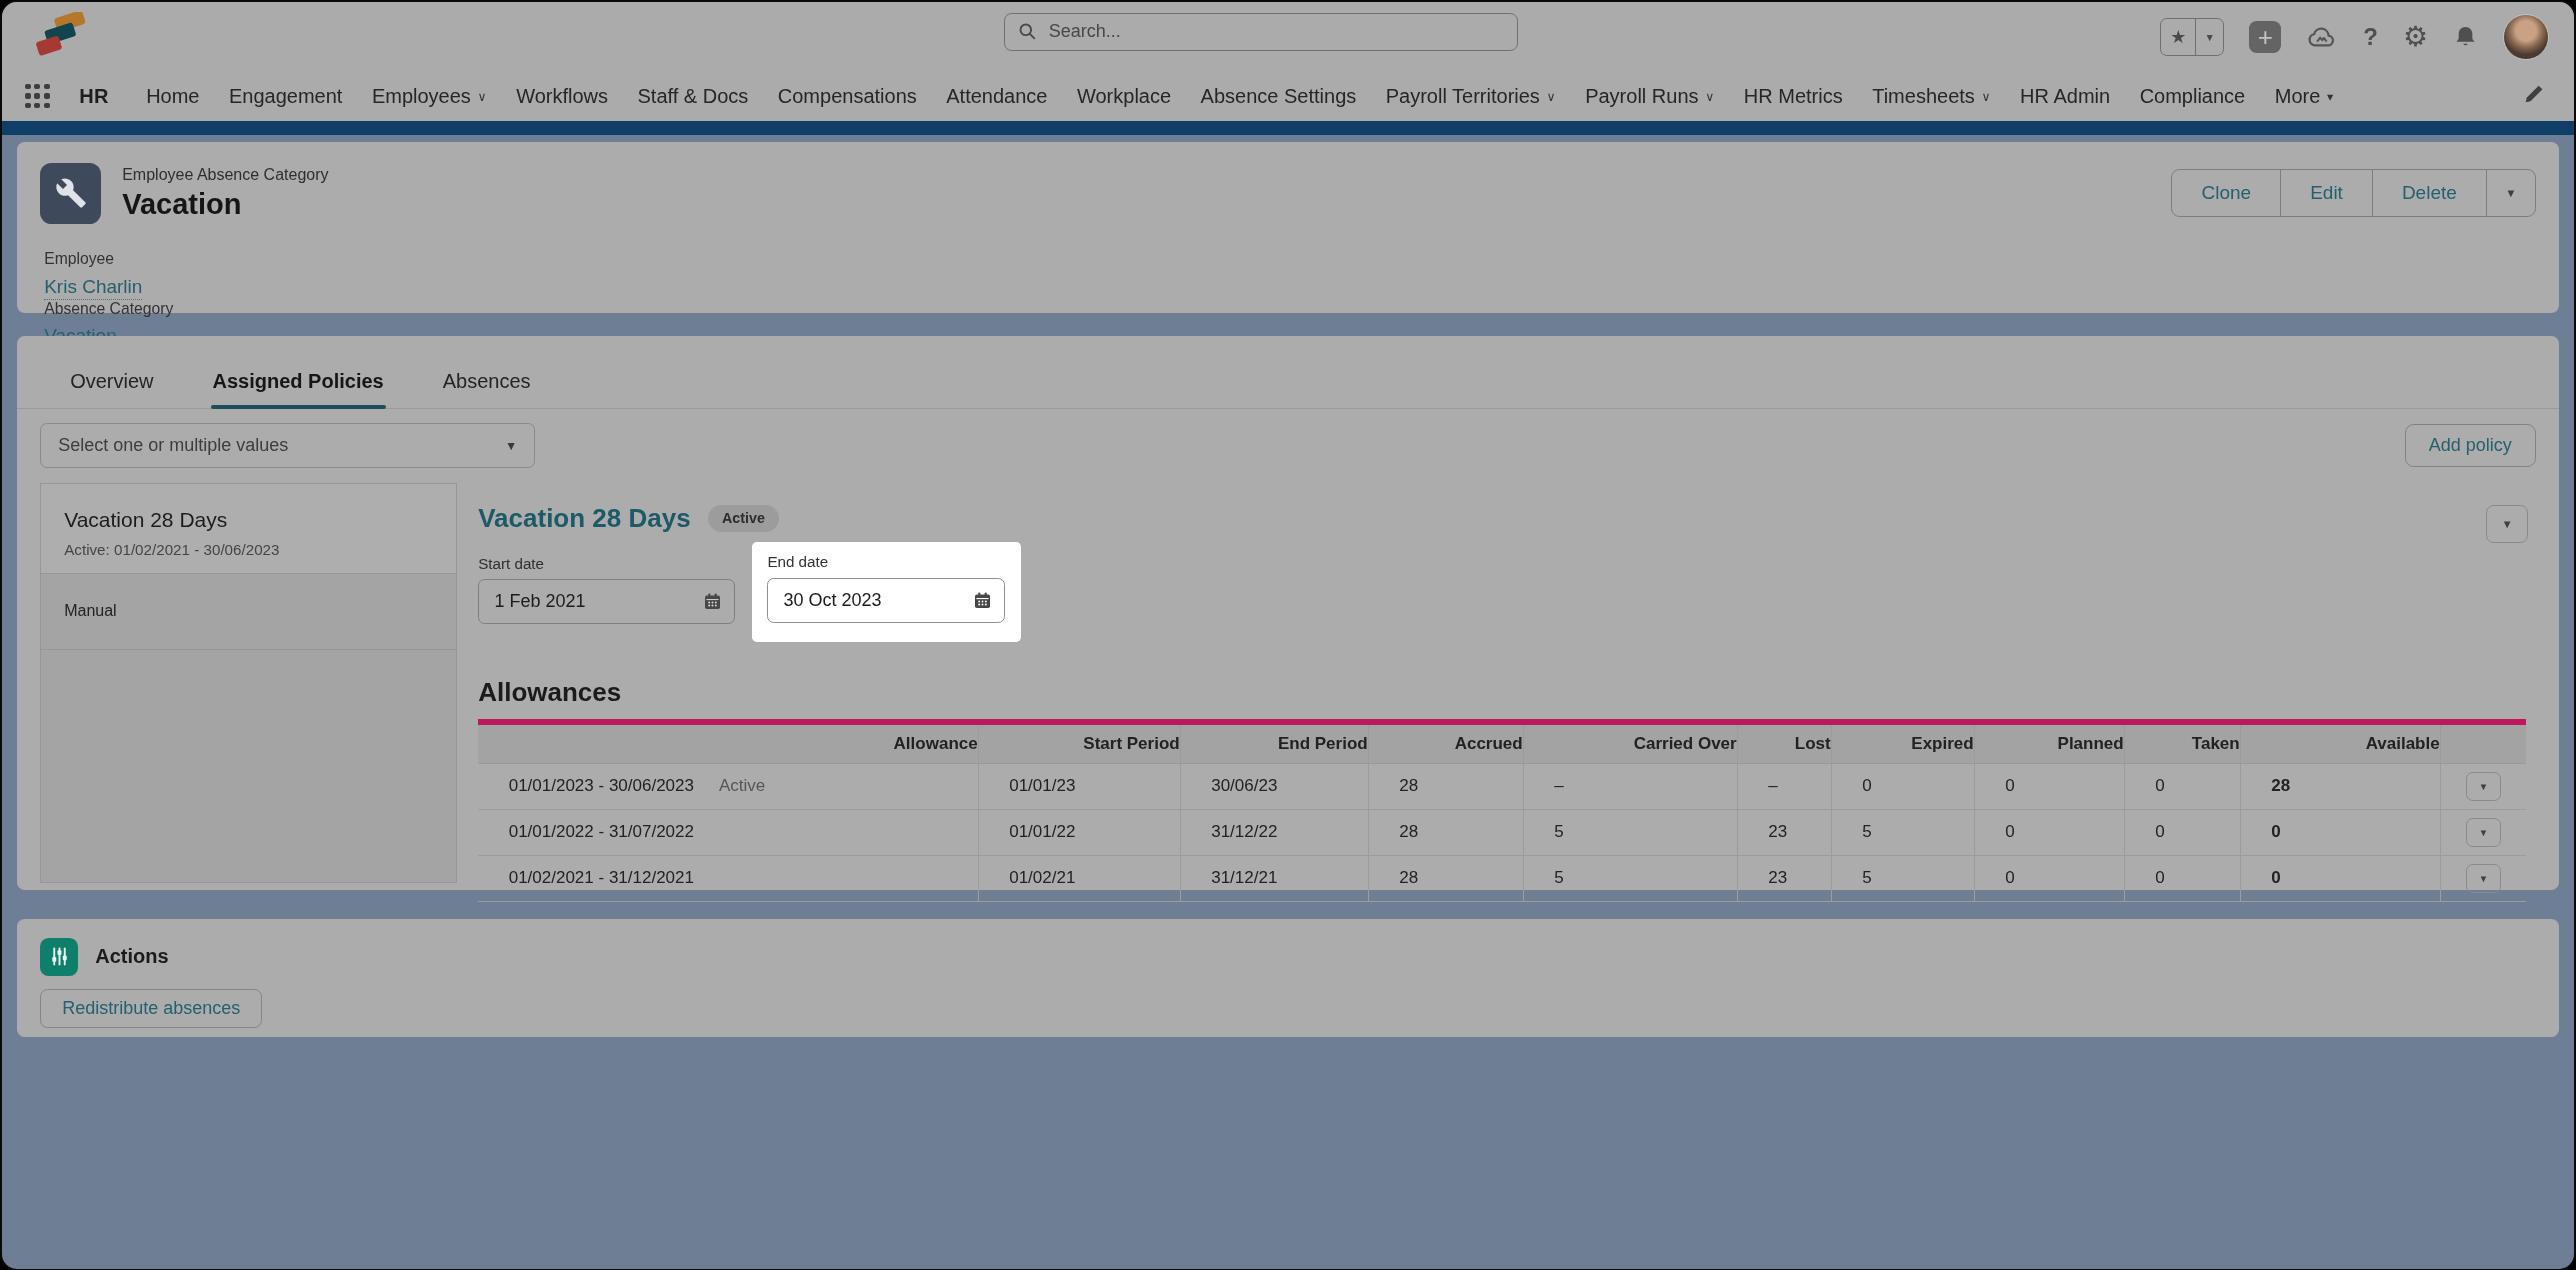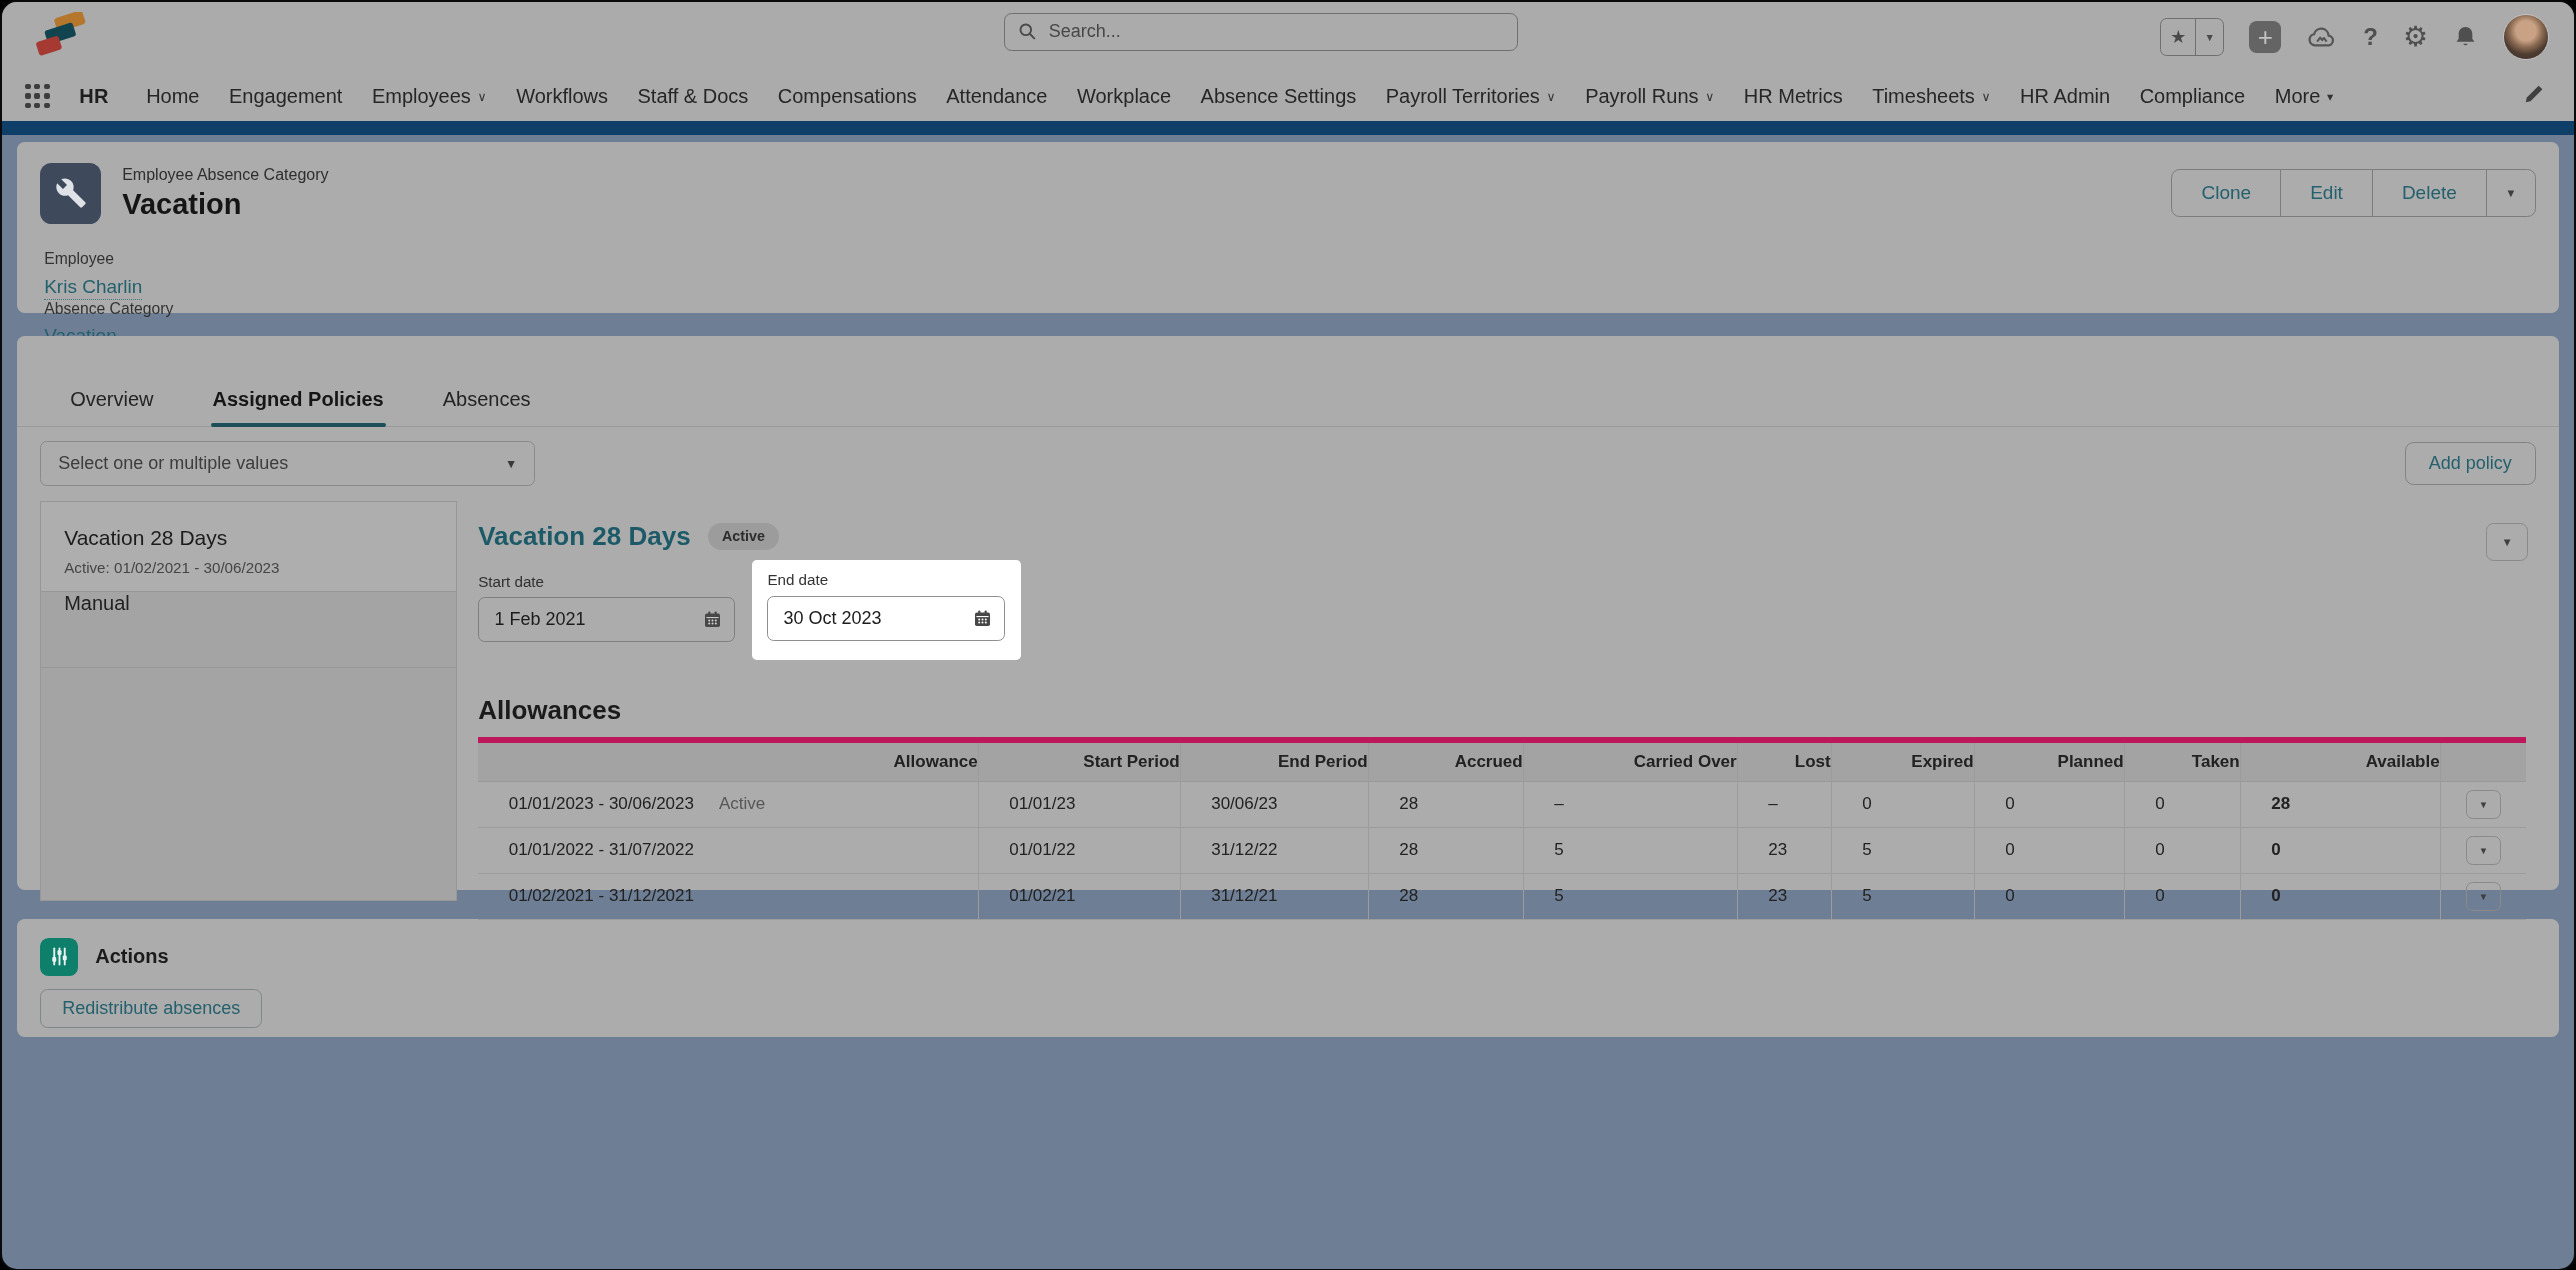--- a/index.html
+++ b/index.html
@@ -58,42 +58,42 @@
            color:var(--teal-link,#24606d);border-right:1.9px solid #7d7d7d;background:transparent;cursor:default;}
   .btn-seg.caret{padding:0;width:48px;border-right:none;font-size:11.4px;color:#3f3f3f;}
   .rh-fields{display:flex;padding:0 27px;margin-top:26px;flex-direction:column;}
   .fld1{width:188px;} .fld2{width:226px;}
   .fld-label{font-size:15.7px;color:#333;}
   .fld-value{margin-top:7.6px;font-size:19px;color:#222;}
   .link{color:var(--teal-link,#24606d);border-bottom:1.9px dotted #477681;padding-bottom:1px;display:inline-block;}
 
   
   .content{height:554px;position:relative;}
-  .tabs-row{box-sizing:border-box;height:91px;display:flex;gap:59px;align-items:flex-end;
+  .tabs-row{box-sizing:border-box;height:73px;display:flex;gap:59px;align-items:flex-end;
             padding:0 0 15.2px 53px;border-bottom:1px solid #9a9a9a;}
   .tab{font-size:20px;color:#242424;position:relative;}
   .tab.active{font-weight:700;color:#161616;}
   .tab.active::after{content:'';position:absolute;left:-1.9px;right:-1.9px;bottom:-16px;height:3.8px;
                      background:var(--tab-underline,#1d4f5a);border-radius:1.9px;}
   .filter-row{position:relative;height:74px;}
   .select{position:absolute;left:23px;top:14.3px;width:495px;height:45px;box-sizing:border-box;
           border:1.9px solid #8a8a8a;border-radius:6.7px;display:flex;align-items:center;padding:0 17px;}
   .select .ph{font-size:18px;color:#3d3d3d;}
   .select .sel-caret{margin-left:auto;font-size:12.4px;color:#3a3a3a;}
   .add-policy{position:absolute;right:23px;top:15.2px;height:43px;box-sizing:border-box;padding:0 23px;
               border:1.9px solid #828282;border-radius:8.6px;color:var(--teal-link,#24606d);font-size:18px;
               display:flex;align-items:center;background:transparent;}
 
   .panes{display:flex;padding:0 23px;height:407px;}
   .left-panel{width:417px;height:400px;background:var(--card-alt,#a4a4a4);border:1px solid #979797;
               box-sizing:border-box;flex:0 0 auto;}
   .policy-item.selected{background:#aeaeae;border-bottom:1px solid #979797;padding:24px 23px 0;height:65px;}
   .pi-title{font-size:21px;color:#1c1c1c;font-weight:500;}
   .pi-sub{font-size:15.2px;color:#454545;margin-top:8.6px;}
-  .policy-item.plain{height:75px;display:flex;align-items:flex-start;padding:0 23px;font-size:20px;color:#222;
+  .policy-item.plain{height:75px;display:flex;align-items:center;padding:0 23px;font-size:16px;color:#222;
                      border-bottom:1px solid #979797;}
 
   .right-pane{flex:1;margin-left:21px;position:relative;}
   .detail-caret-btn{position:absolute;right:7.6px;top:22px;width:42px;height:38px;box-sizing:border-box;
                     border:1.9px solid #8a8a8a;border-radius:7.6px;display:flex;align-items:center;
                     justify-content:center;font-size:11.4px;color:#3f3f3f;}
   .detail-title-row{display:flex;align-items:center;padding-top:20px;}
   .detail-title{font-size:26px;font-weight:600;color:#1d5a68;}
   .badge{margin-left:17px;background:#9c9c9c;border-radius:14.3px;padding:5.7px 14.3px;font-size:14.3px;
          font-weight:700;color:#2d2d2d;}

